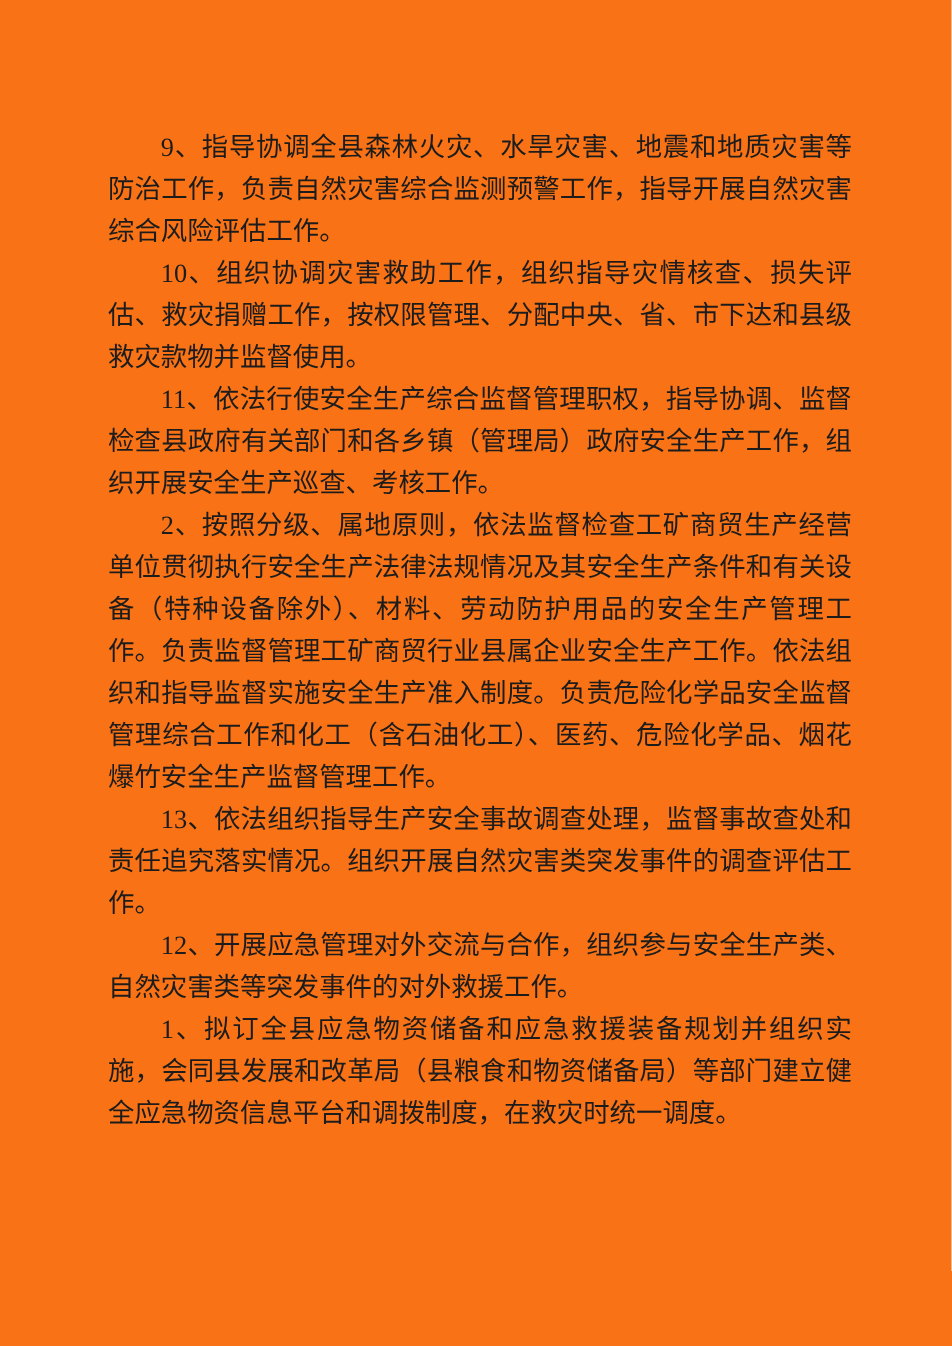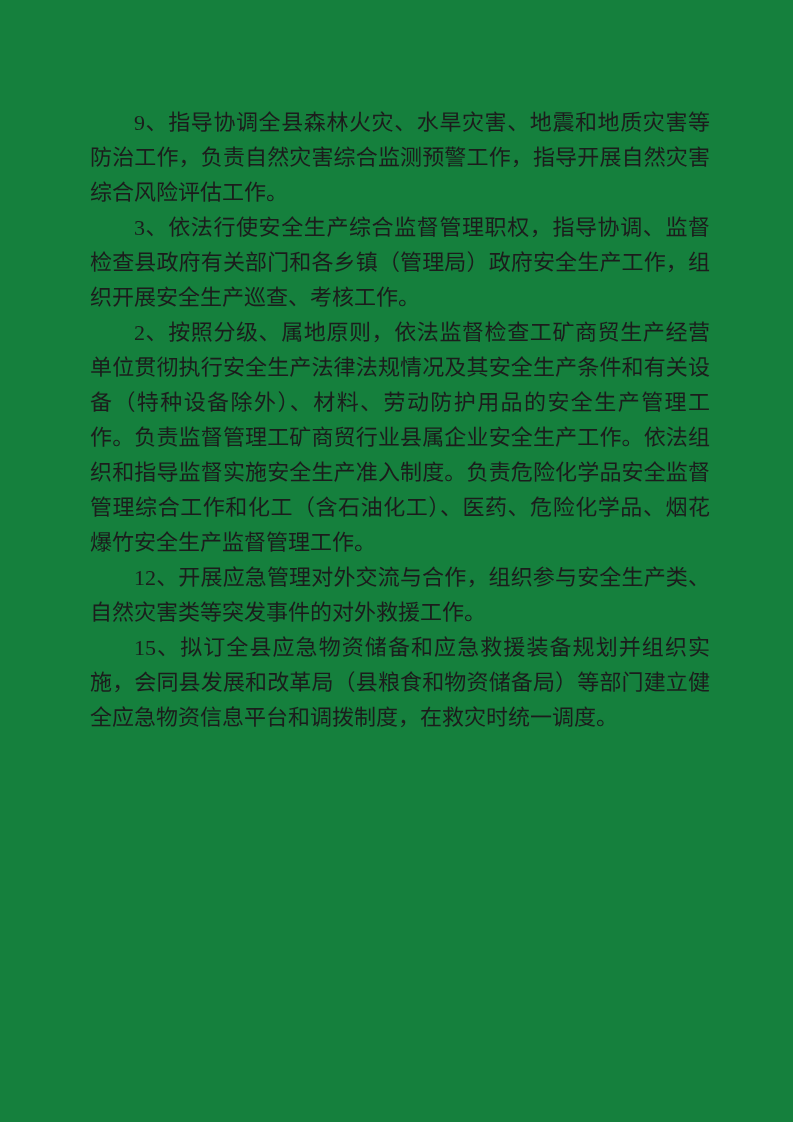--- a/index.html
+++ b/index.html
@@ -4,21 +4,21 @@
 <style>
   html, body {
     margin: 0;
     padding: 0;
     background: #ffffff;
   }
   .page {
     position: relative;
     width: 793px;
     height: 1122px;
-    background: #15803d;
+    background: #f97316;
     overflow: hidden;
     font-family: "Liberation Serif", "DejaVu Serif", serif;
   }
   .content {
     position: absolute;
     top: 105px;
     left: 90px;
     width: 620px;
   }
   .para {
@@ -31,18 +31,20 @@
     text-indent: 2em;
     word-break: break-all;
   }
 </style>
 </head>
 <body>
 
 <div class="page">
   <div class="content">
     <p class="para">9、指导协调全县森林火灾、水旱灾害、地震和地质灾害等防治工作，负责自然灾害综合监测预警工作，指导开展自然灾害综合风险评估工作。</p>
-    <p class="para">3、依法行使安全生产综合监督管理职权，指导协调、监督检查县政府有关部门和各乡镇（管理局）政府安全生产工作，组织开展安全生产巡查、考核工作。</p>
+    <p class="para">10、组织协调灾害救助工作，组织指导灾情核查、损失评估、救灾捐赠工作，按权限管理、分配中央、省、市下达和县级救灾款物并监督使用。</p>
+    <p class="para">11、依法行使安全生产综合监督管理职权，指导协调、监督检查县政府有关部门和各乡镇（管理局）政府安全生产工作，组织开展安全生产巡查、考核工作。</p>
     <p class="para">2、按照分级、属地原则，依法监督检查工矿商贸生产经营单位贯彻执行安全生产法律法规情况及其安全生产条件和有关设备（特种设备除外）、材料、劳动防护用品的安全生产管理工作。负责监督管理工矿商贸行业县属企业安全生产工作。依法组织和指导监督实施安全生产准入制度。负责危险化学品安全监督管理综合工作和化工（含石油化工）、医药、危险化学品、烟花爆竹安全生产监督管理工作。</p>
+    <p class="para">13、依法组织指导生产安全事故调查处理，监督事故查处和责任追究落实情况。组织开展自然灾害类突发事件的调查评估工作。</p>
     <p class="para">12、开展应急管理对外交流与合作，组织参与安全生产类、自然灾害类等突发事件的对外救援工作。</p>
-    <p class="para">15、拟订全县应急物资储备和应急救援装备规划并组织实施，会同县发展和改革局（县粮食和物资储备局）等部门建立健全应急物资信息平台和调拨制度，在救灾时统一调度。</p>
+    <p class="para">1、拟订全县应急物资储备和应急救援装备规划并组织实施，会同县发展和改革局（县粮食和物资储备局）等部门建立健全应急物资信息平台和调拨制度，在救灾时统一调度。</p>
   </div>
 </div>
 
 </body></html>

